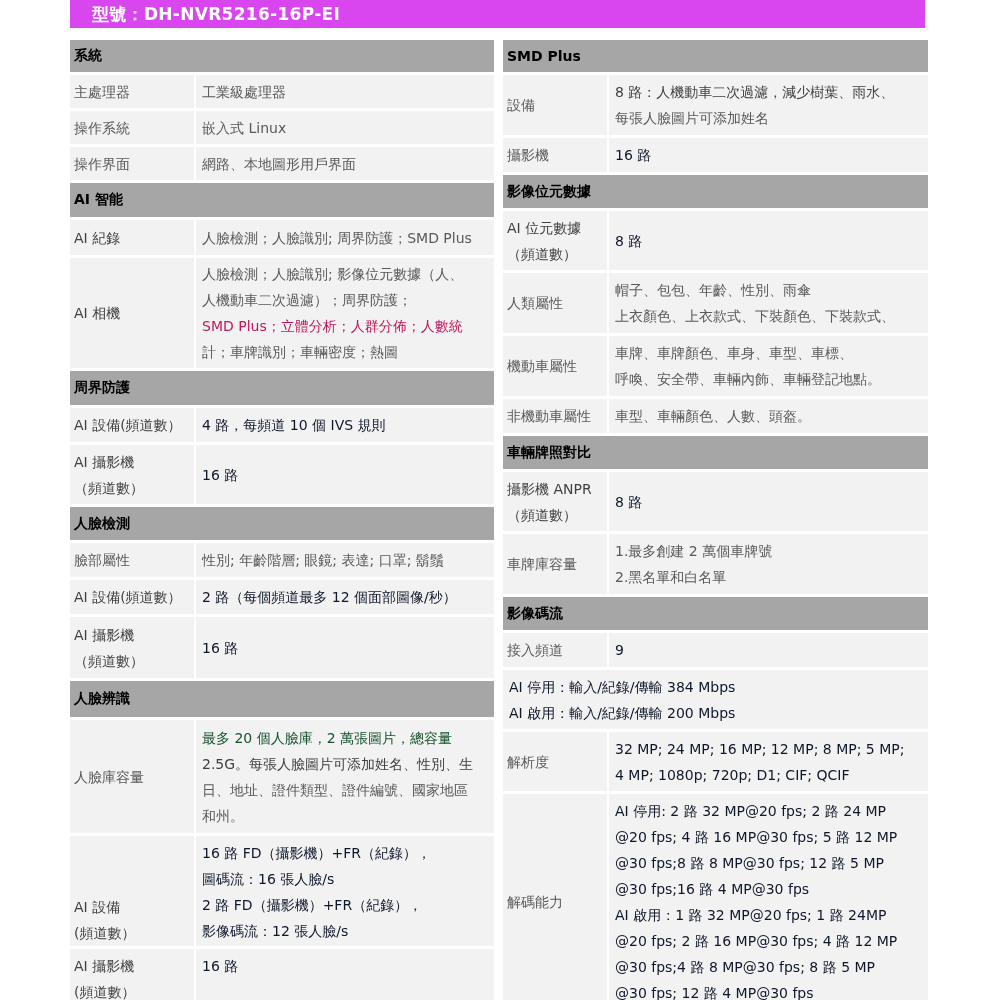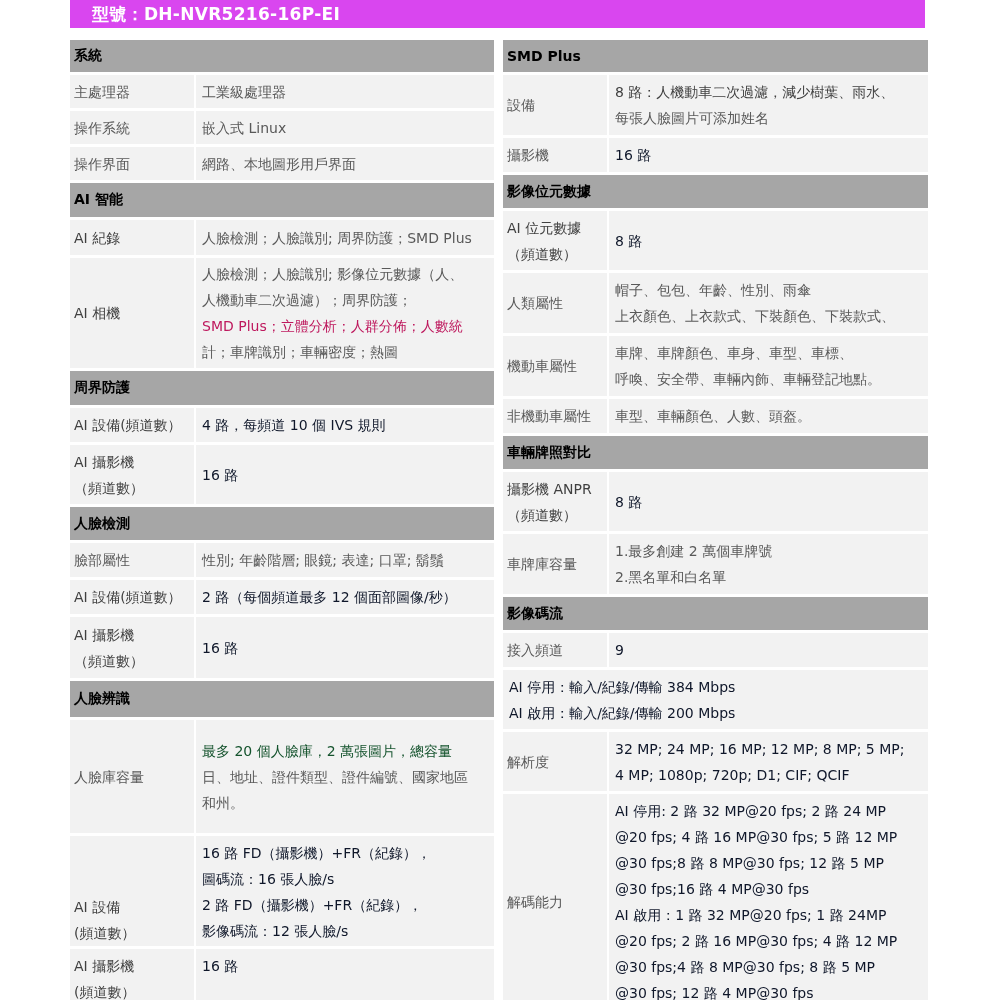--- a/index.html
+++ b/index.html
@@ -148,20 +148,21 @@
     </div>
     <div class="val dark">16 路</div>
   </div>
 
   <div class="sec" style="height:36px">人臉辨識</div>
   <div class="row" style="height:113px">
     <div class="lbl">人臉庫容量</div>
     <div class="val">
       <span class="val-inner">
         <span class="line dark" style="color:#14532d">最多 20 個人臉庫，2 萬張圖片，總容量</span>
+        <span class="line dark" style="color:#404040">2.5G。每張人臉圖片可添加姓名、性別、生</span>
         <span class="line">日、地址、證件類型、證件編號、國家地區</span>
         <span class="line">和州。</span>
       </span>
     </div>
   </div>
   <div class="row" style="height:110px">
     <div class="lbl dark" style="align-items:flex-end;padding-top:4px">
       <span class="lbl-inner">
         <span class="line">AI 設備</span>
         <span class="line">(頻道數）</span>

